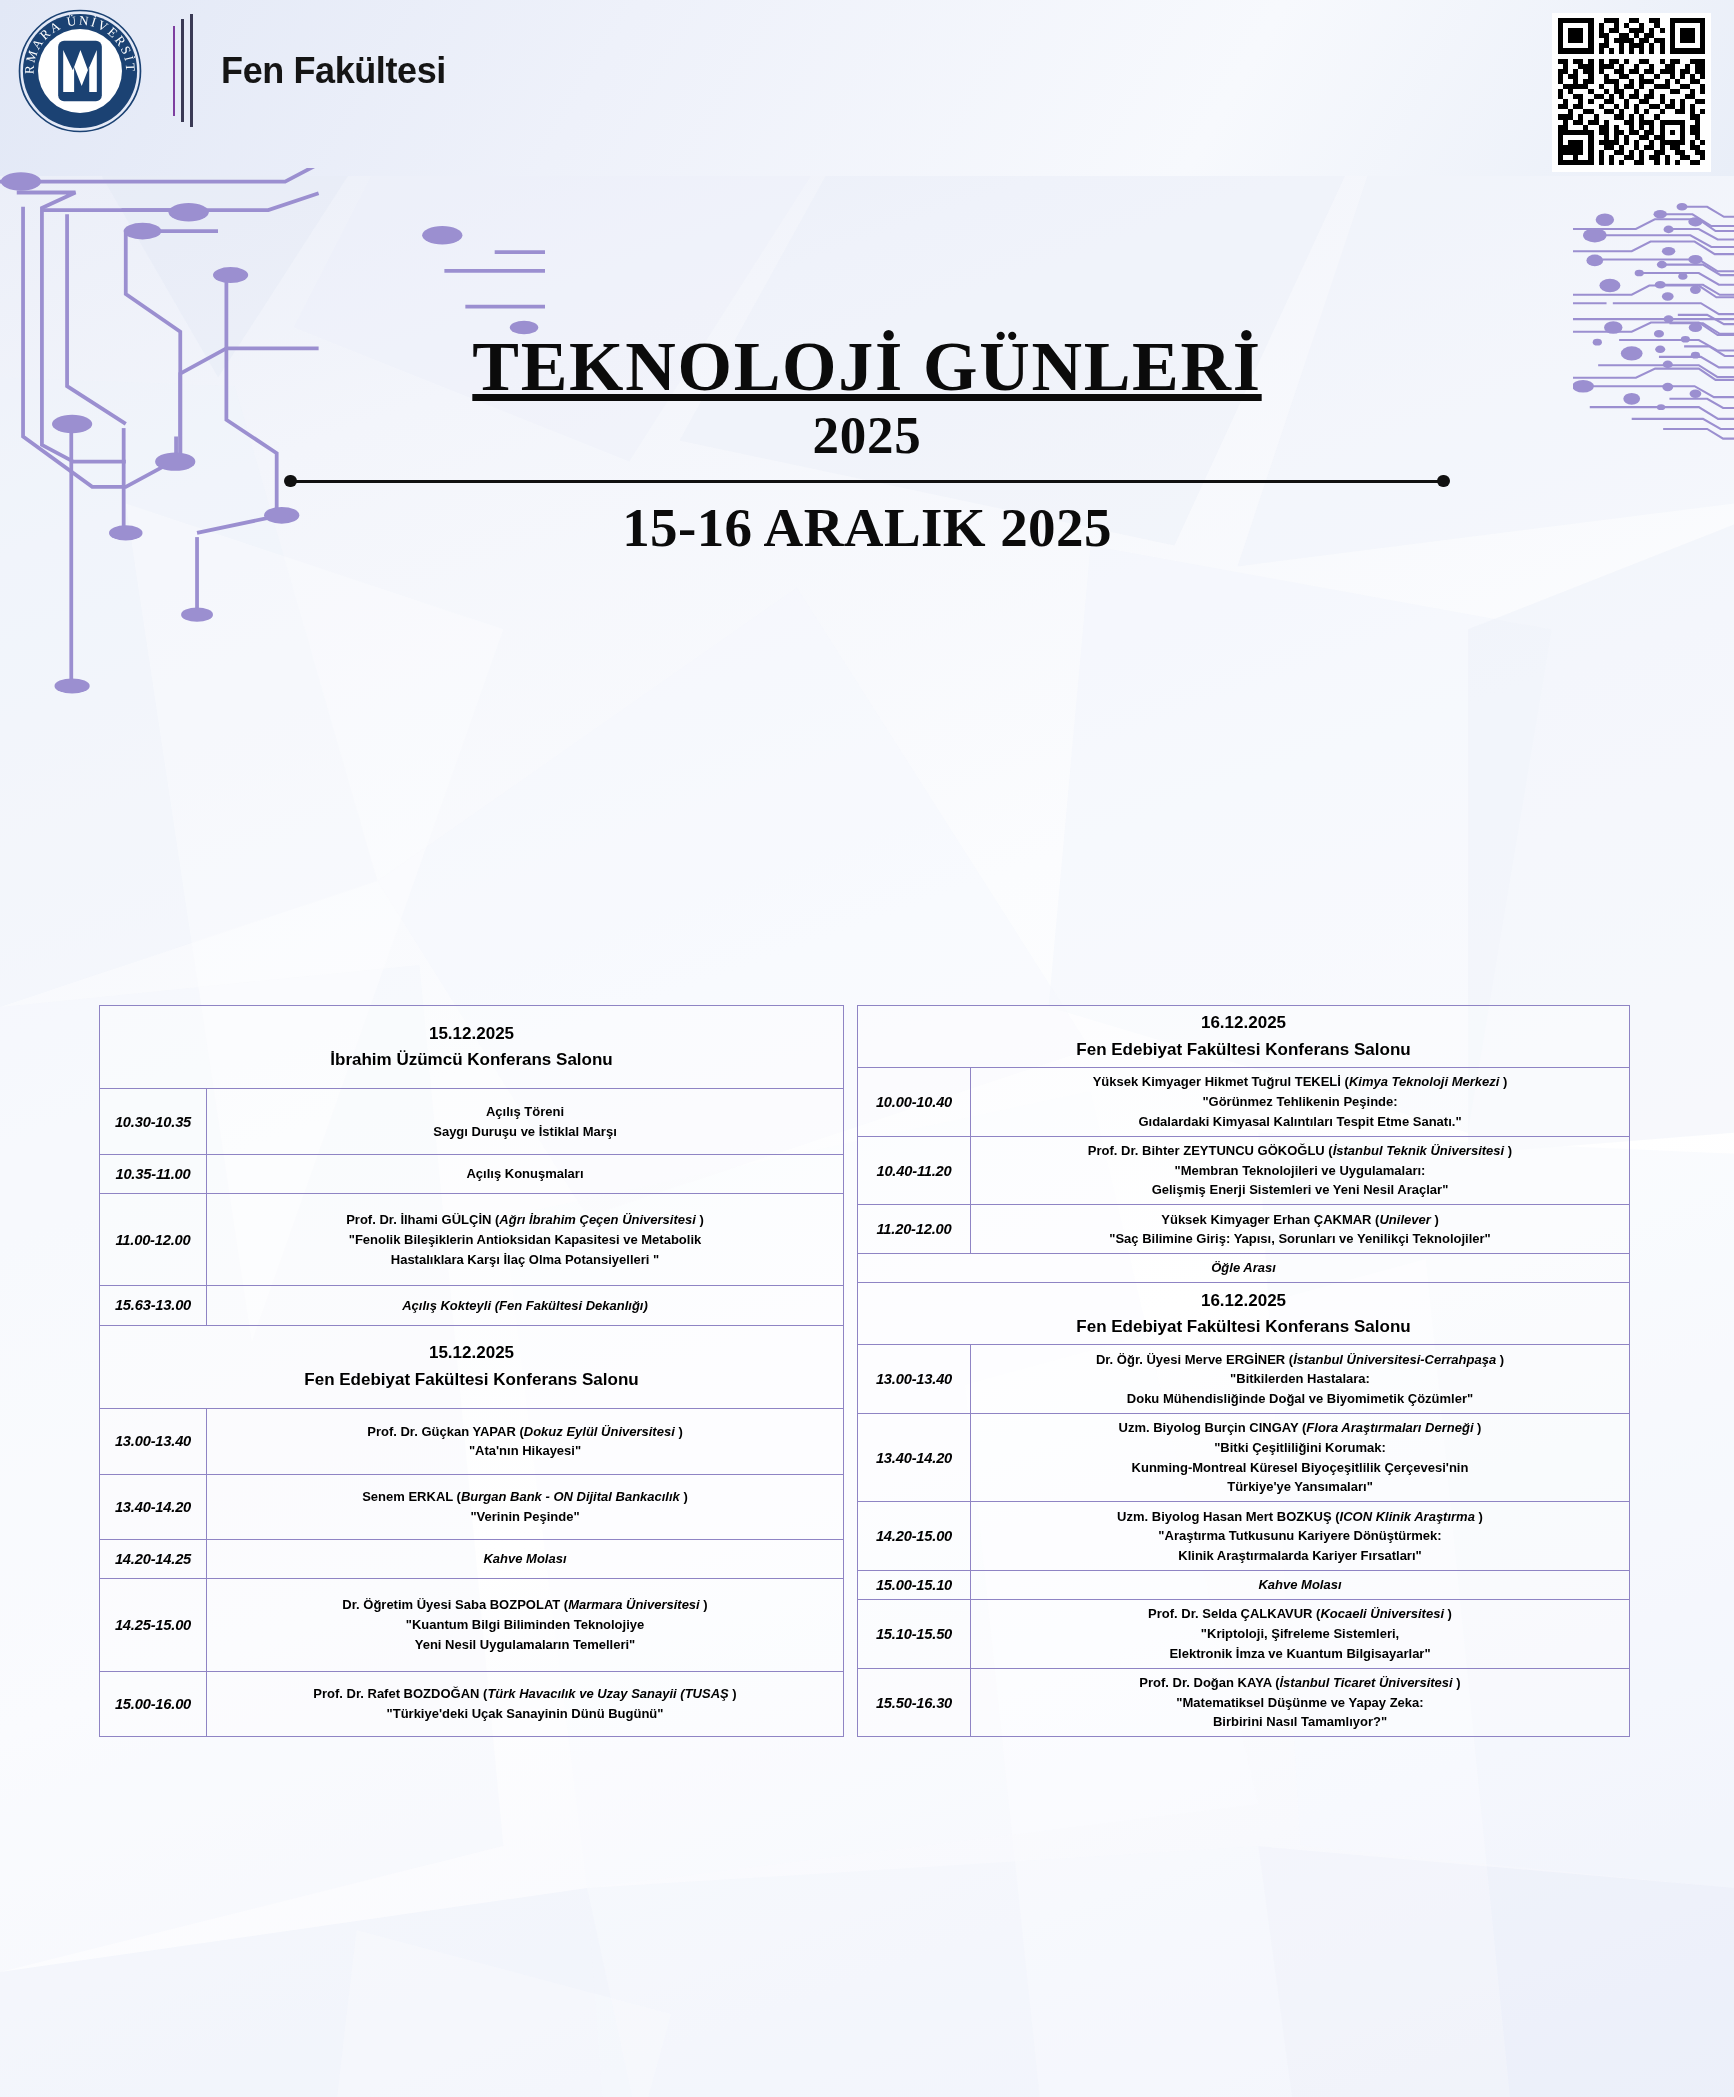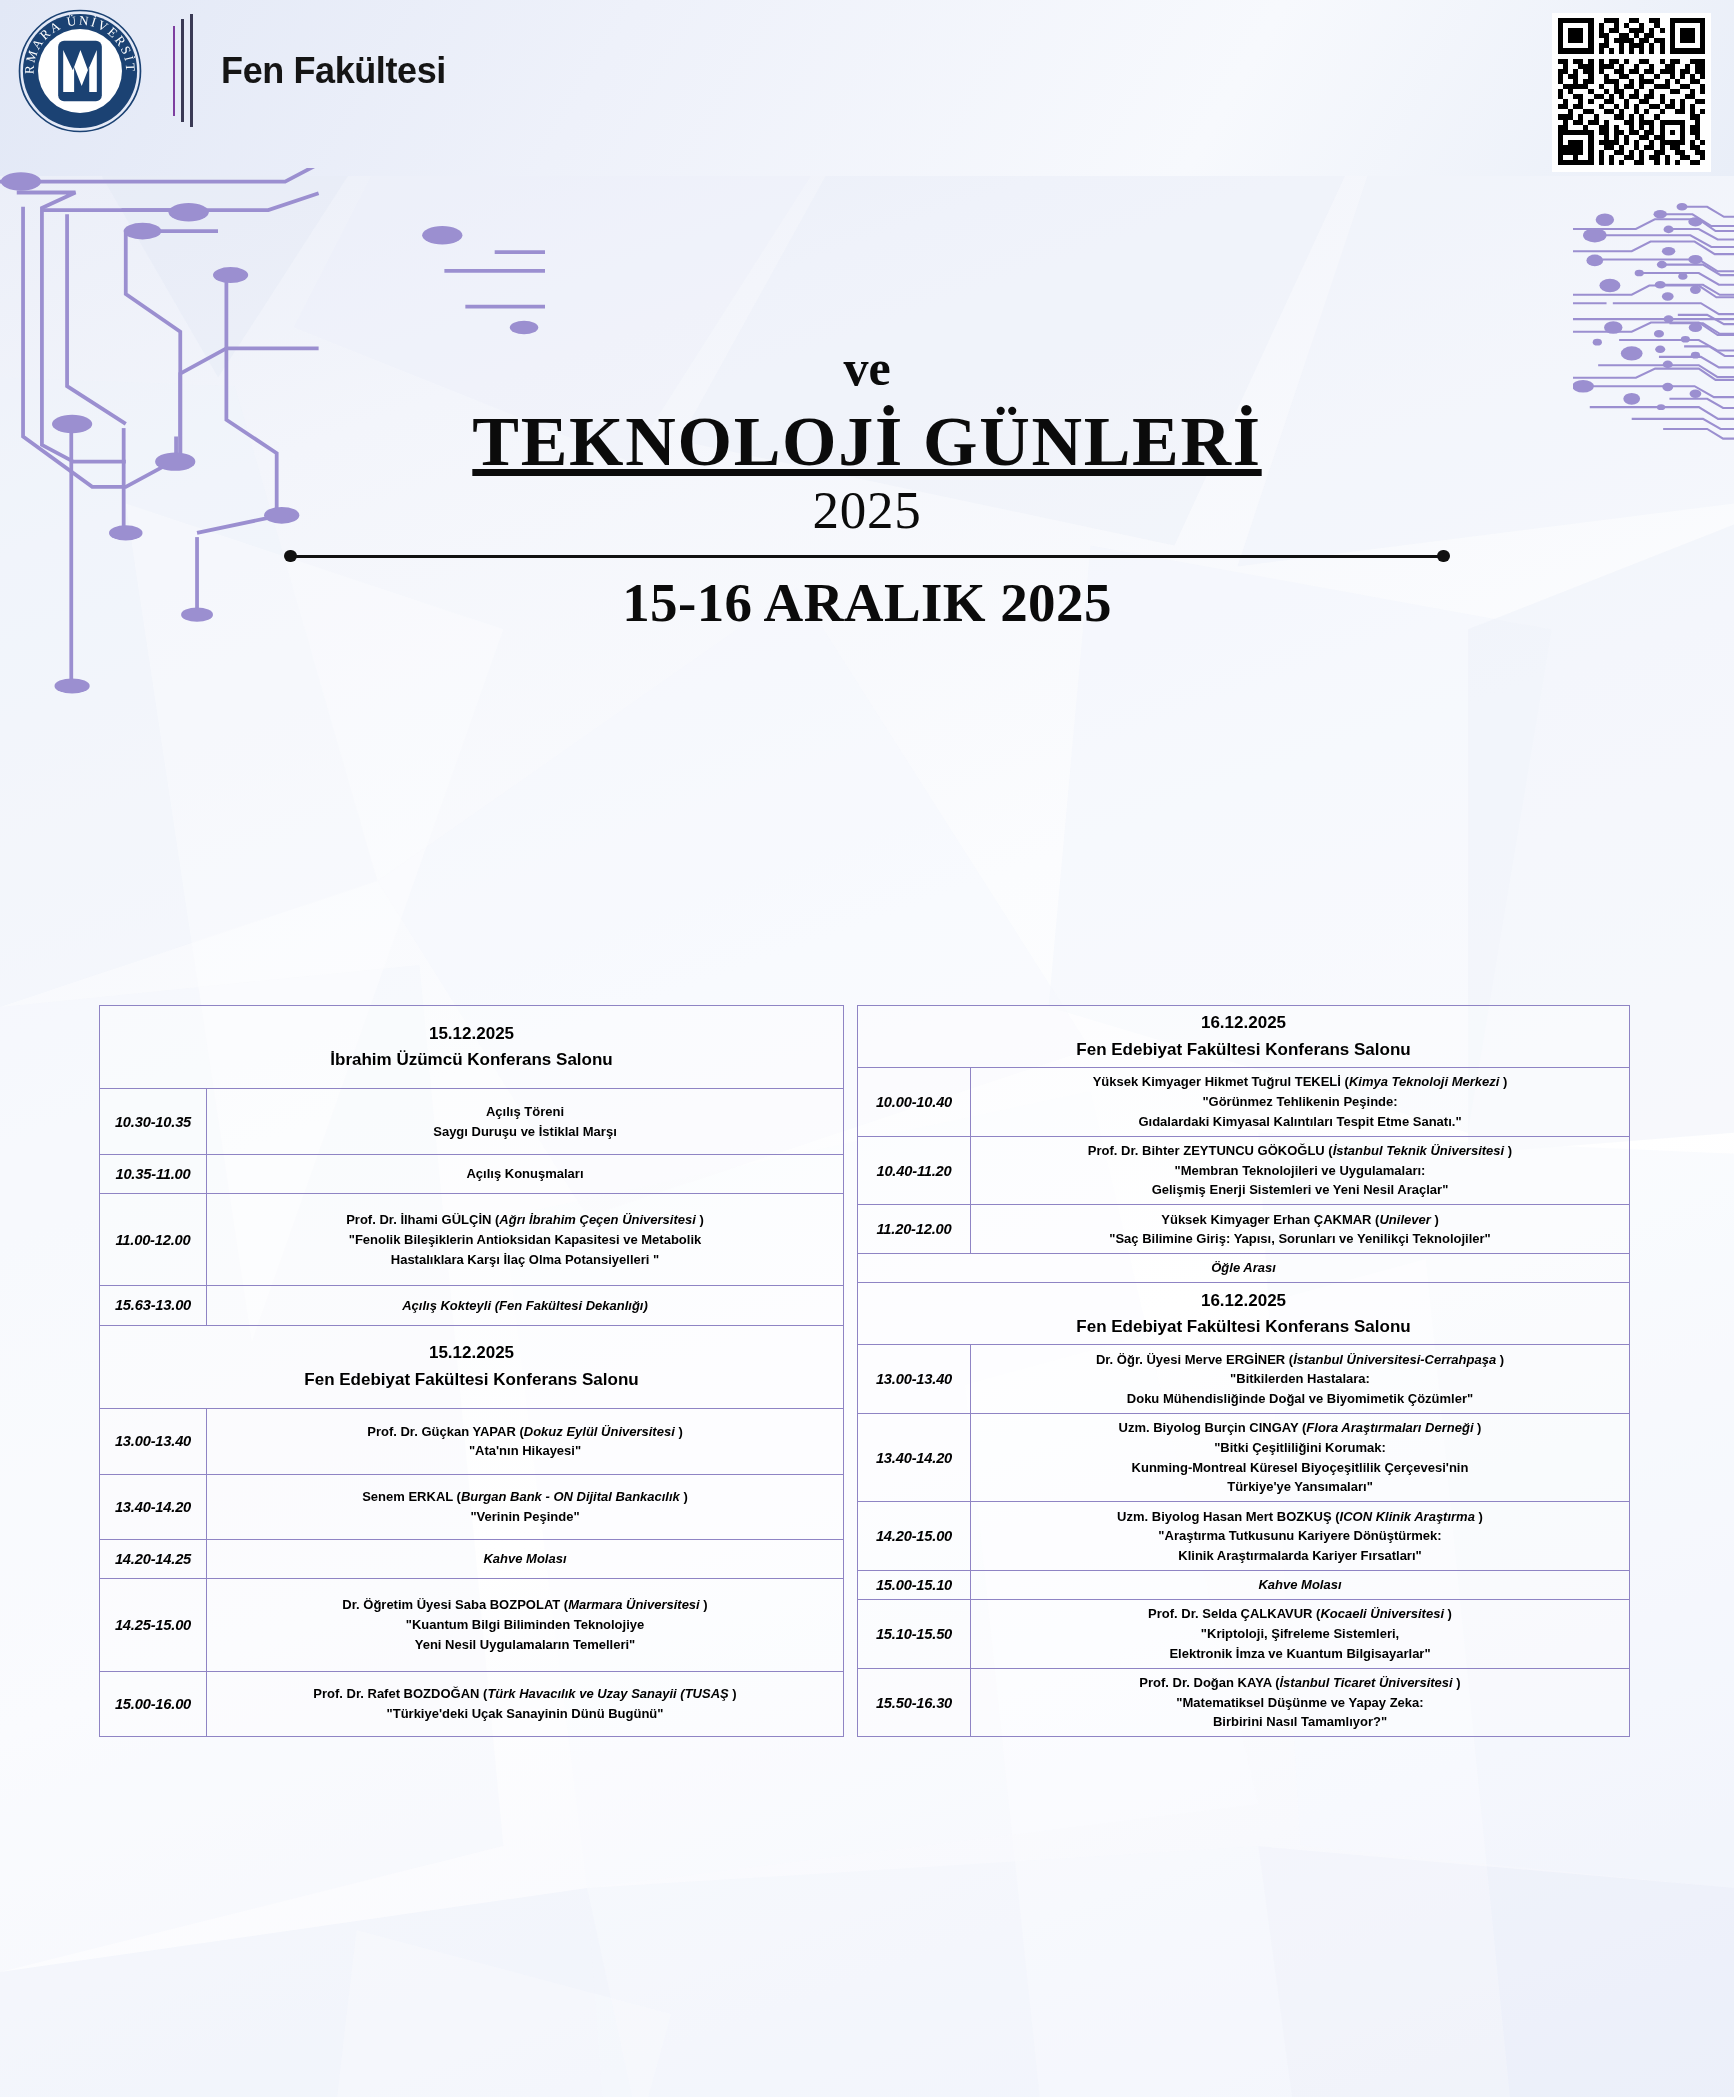--- a/index.html
+++ b/index.html
@@ -59,21 +59,21 @@
   .circuit svg { display:block; }
 
   
   #title-wrap {
     position:absolute; left:0; right:0; top:331px; text-align:center;
     font-family: "Liberation Serif", serif;
   }
   .t-line1 { font-size: 70px; font-weight: bold; letter-spacing: 3.4px; color:#0b0b0b; line-height:1.06;}
   .t-ve    { font-size: 50px; font-weight: bold; color:#0b0b0b; line-height:1.5; }
   .t-line2 { font-size: 70px; font-weight: bold; letter-spacing: 1.7px; color:#0b0b0b; line-height:1.02;text-decoration:underline;}
-  .t-year  { font-size: 53px; font-weight: normal; color:#0b0b0b; line-height:1.25; letter-spacing:0.8px;}
+  .t-year  { font-size: 53px; font-weight: bold; color:#0b0b0b; line-height:1.25; letter-spacing:0.8px;}
   #rule-wrap { position:relative; width:1166px; margin: 5.9px auto 0; height: 12.6px; }
   #rule-wrap .bar { position:absolute; left:11.7px; right:11.7px; top:5px; height:3.4px; background:#111; }
   #rule-wrap .dot { position:absolute; top:0; width:12.6px; height:12.6px; border-radius:50%; background:#111; }
   #rule-wrap .dot.l { left:0; }
   #rule-wrap .dot.r { right:0; }
   #date-line { font-family:"Liberation Serif", serif; font-size:55px; font-weight:bold; letter-spacing:0.4px; color:#0b0b0b; margin-top:9.2px;}
 
   
   #tables {
     position:absolute; left:99px; top:1005px; width:1649px;
@@ -517,21 +517,20 @@
         <ellipse cx="24" cy="470" rx="26" ry="15"></ellipse>
         <ellipse cx="226" cy="472" rx="13" ry="10"></ellipse>
         <ellipse cx="292" cy="488" rx="14" ry="10"></ellipse>
         <ellipse cx="140" cy="500" rx="20" ry="14"></ellipse>
         <ellipse cx="210" cy="520" rx="10" ry="7"></ellipse>
       </g>
     </svg>
   </div>
 
   <div id="title-wrap">
-    <div class="t-ve">ve</div>
     <div class="t-line2">TEKNOLOJİ GÜNLERİ</div>
     <div class="t-year">2025</div>
     <div id="rule-wrap">
       <span class="dot l"></span>
       <span class="bar"></span>
       <span class="dot r"></span>
     </div>
     <div id="date-line">15-16 ARALIK 2025</div>
   </div>
 

